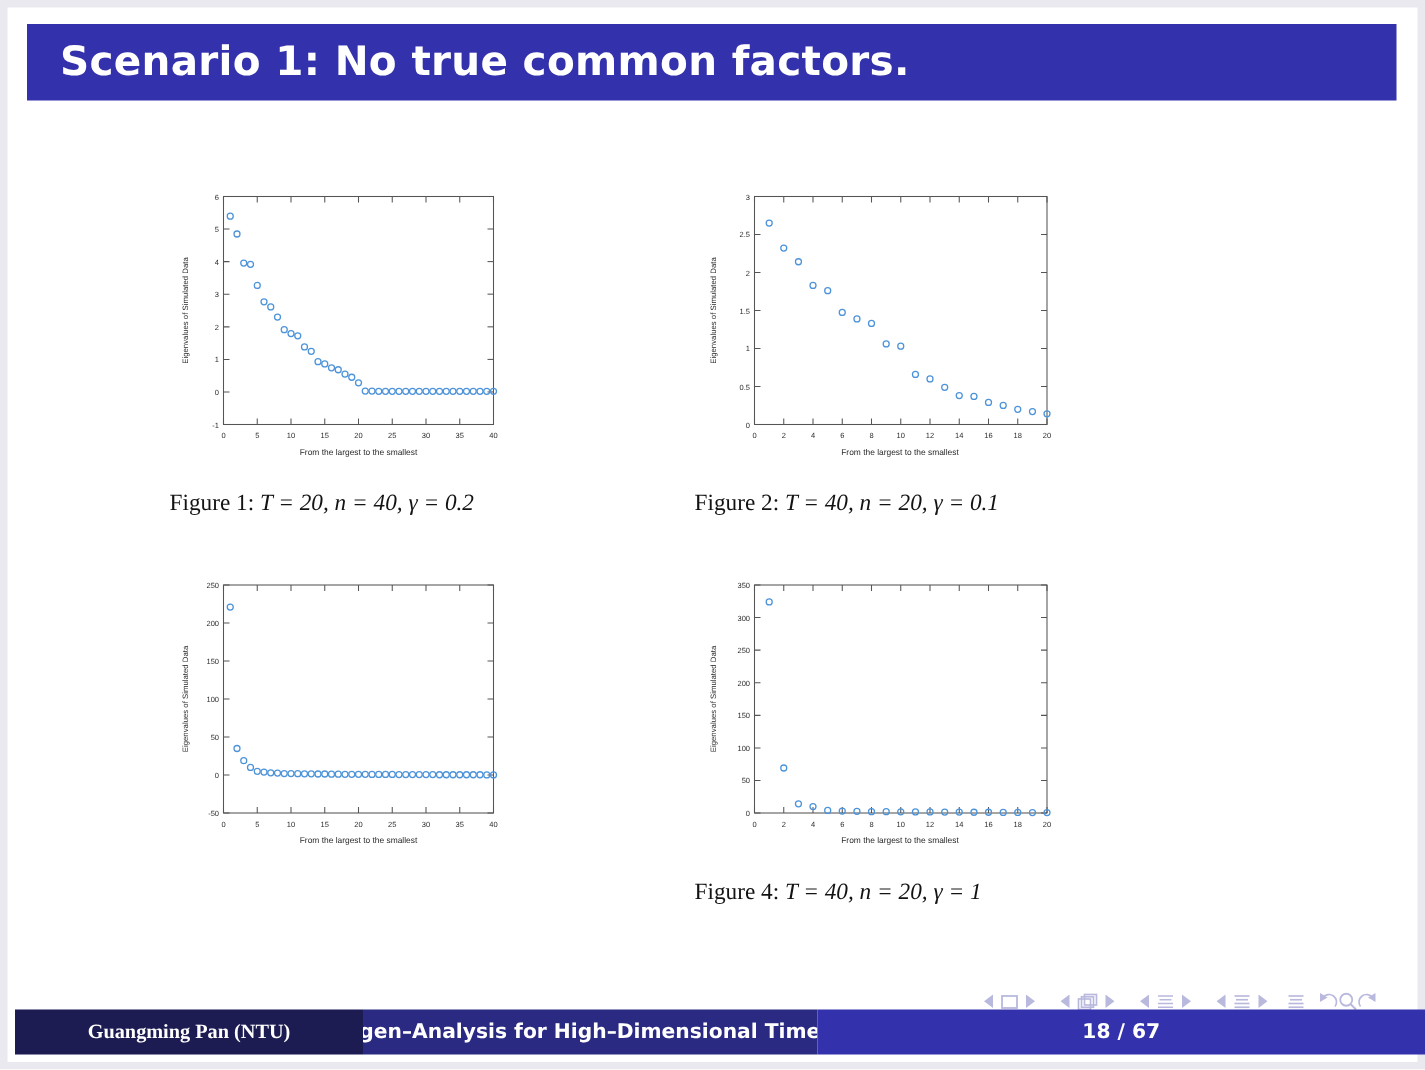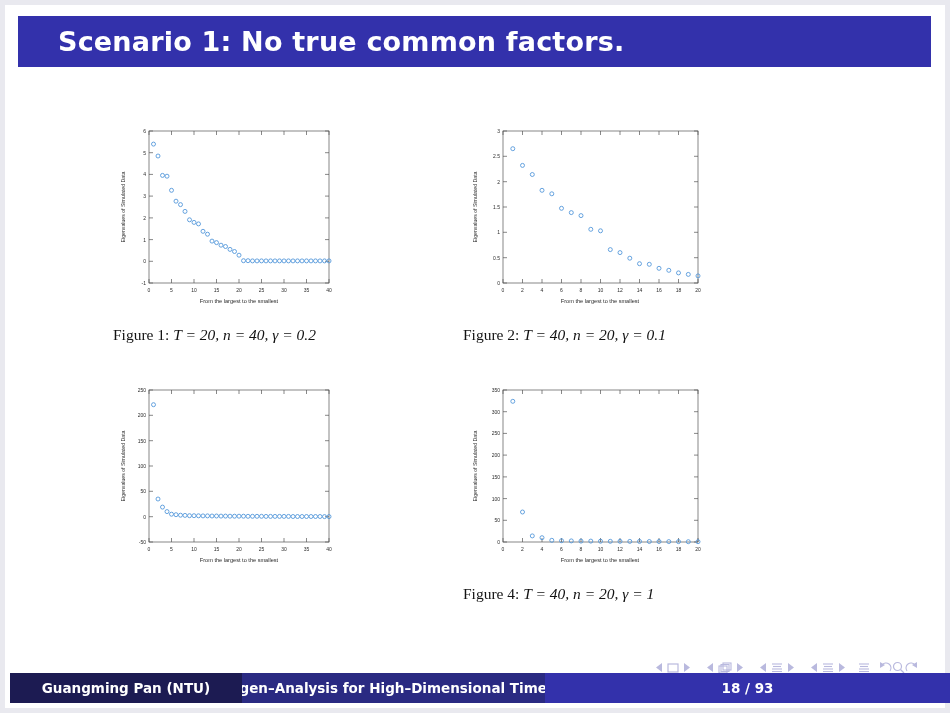--- a/index.html
+++ b/index.html
@@ -17,21 +17,21 @@
   
   .titlebar{
     position:absolute;left:13px;top:11px;width:913px;height:51px;
     background:#3331ab;
     display:flex;align-items:center;
   }
   .titlebar .ttl{
     color:#ffffff;
     font-size:27px;font-weight:bold;
     letter-spacing:.2px;
-    padding-left:40px;
+    padding-left:22px;
     font-family:"DejaVu Sans", sans-serif;
   }
   
   .figs{position:absolute;left:0;top:66px;width:950px;height:580px;}
   .fig{position:absolute;}
   .fig.f1{left:108px;top:52px;}
   .fig.f2{left:458px;top:52px;}
   .fig.f3{left:108px;top:311px;}
   .fig.f4{left:458px;top:311px;}
 
@@ -59,21 +59,21 @@
   .footer{
     position:absolute;left:5px;bottom:5px;width:940px;height:30px;
     display:flex;
   }
   .fseg{
     display:flex;align-items:center;justify-content:center;
     color:#ffffff;font-size:13.5px;font-weight:bold;
     font-family:"DejaVu Sans", sans-serif;
     white-space:nowrap;overflow:hidden;
   }
-  .fseg.author{width:232px;background:#1c1b52;}
+  .fseg.author{width:232px;background:#1c1b52;font-family:Liberation Serif, serif;}
   .fseg.title{width:303px;background:#2a2a82;}
   .fseg.meta{flex:1;background:#3331ab;
     display:flex;align-items:center;justify-content:space-around;}
   .fseg.meta span{padding:0 12px;}
 
   text{font-family:"Liberation Sans", sans-serif;}
 </style>
 </head>
 <body>
 
@@ -600,17 +600,17 @@
         <path d="M2 10 A5 5 0 1 1 10 4" fill="none" stroke="#b9b9de" stroke-width="1.1"></path>
         <polygon points="12,1 7,4 12,7" fill="#b9b9de"></polygon>
       </svg>
     </span>
   </div>
 
   <div class="footer">
     <div class="fseg author">Guangming Pan   (NTU)</div>
     <div class="fseg title">Eigen–Analysis for High–Dimensional Time S</div>
     <div class="fseg meta">
-      <span>18 / 93</span>
+      <span>18 / 67</span>
     </div>
   </div>
 
 </div>
 
 </body></html>

